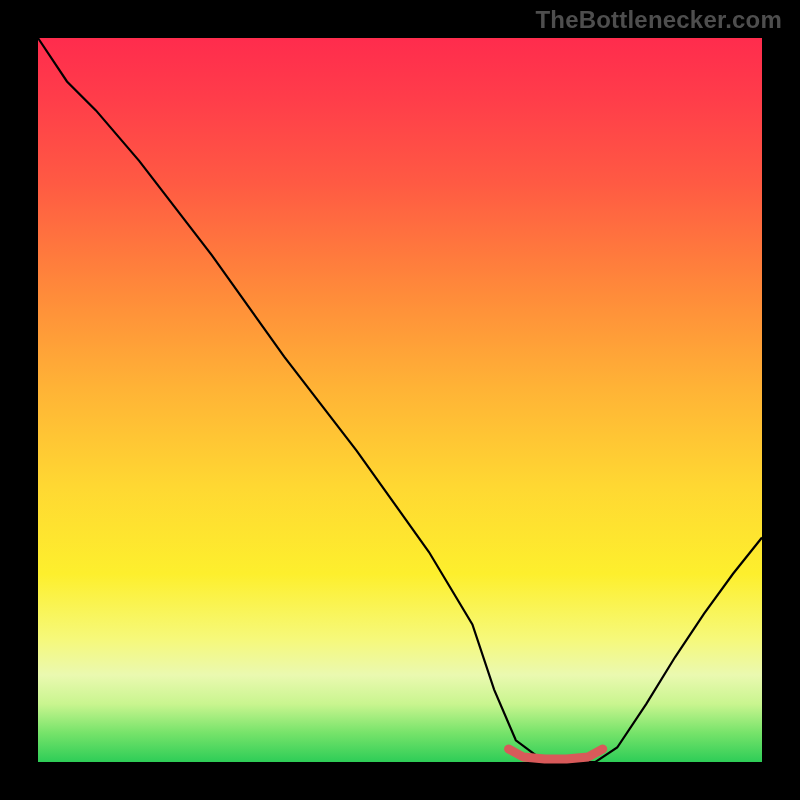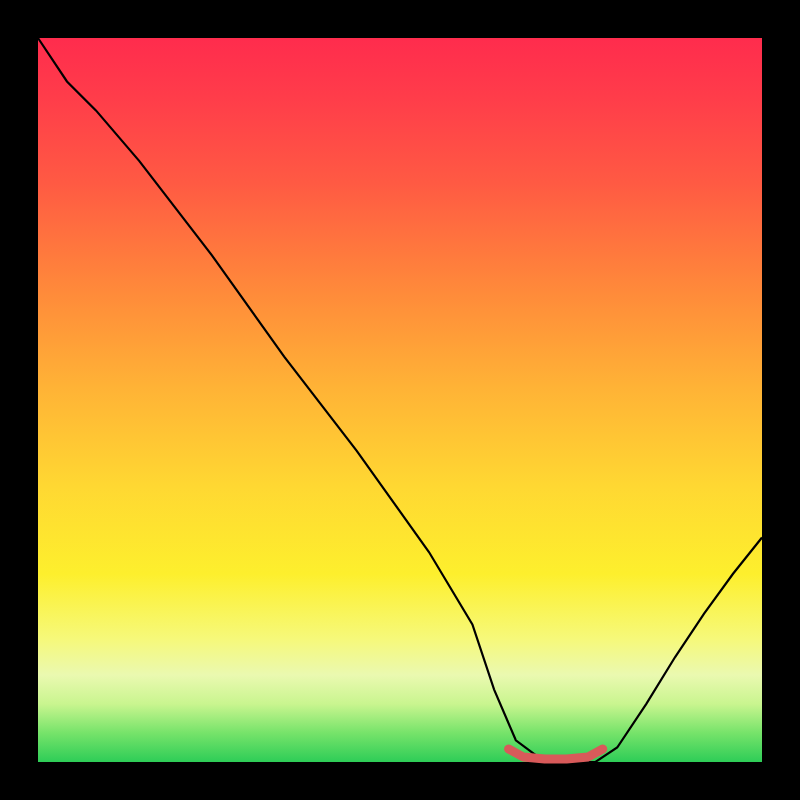--- a/index.html
+++ b/index.html
@@ -58,20 +58,21 @@
     position: absolute;
     inset: 0;
     overflow: visible;
   }
 </style>
 </head>
 <body>
 
 <div class="stage">
 
+  <div class="watermark">TheBottlenecker.com</div>
 
   <div class="plot-frame">
     <div class="gradient"></div>
 
     <svg class="curve" viewBox="0 0 724 724" preserveAspectRatio="none">
       <path id="curve-main" d="M0.00 0.00 L28.96 43.44 L57.92 72.40 L101.36 123.08 L173.76 217.20 L246.16 318.56 L318.56 412.68 L390.96 514.04 L434.40 586.44 L456.12 651.60 L477.84 702.28 L506.80 724.00 L535.76 724.00 L557.48 724.00 L579.20 709.52 L608.16 666.08 L637.12 619.02 L666.08 575.58 L695.04 535.76 L724.00 499.56" fill="none" stroke="#000000" stroke-width="2.2"></path>
       <path id="curve-band" d="M470.60 710.97 L485.08 718.93 L506.80 721.10 L528.52 721.10 L550.24 718.93 L564.72 710.97" fill="none" stroke="#d85a5a" stroke-width="9" stroke-linecap="round" stroke-linejoin="round"></path>
     </svg>
   </div>
 

